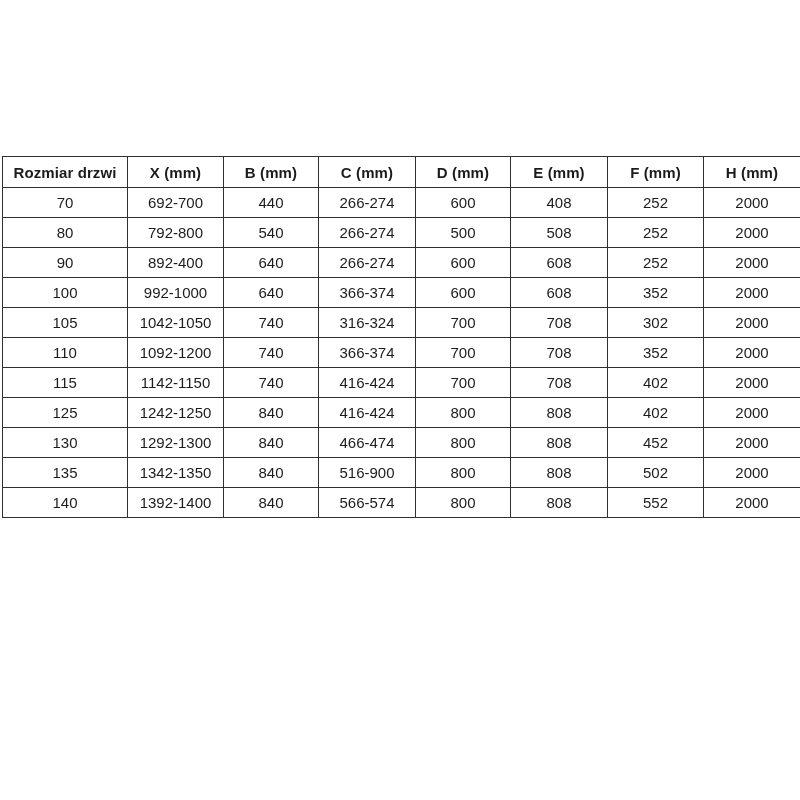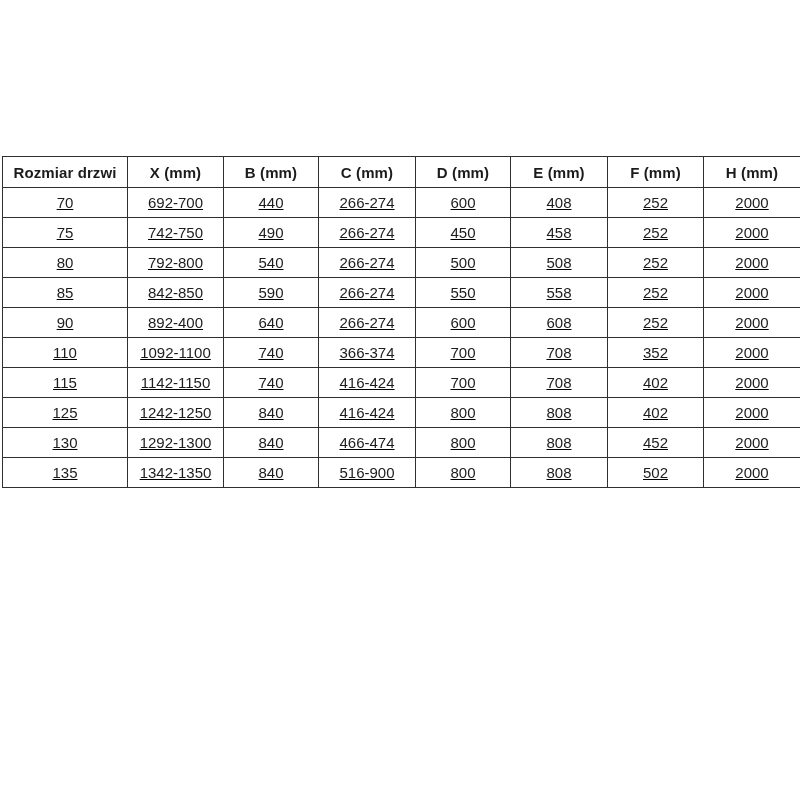--- a/index.html
+++ b/index.html
@@ -32,21 +32,21 @@
   table.size-table td {
     border: 1.5px solid #2f2f2f;
     text-align: center;
     vertical-align: middle;
     color: #1c1c1c;
     font-size: 15px;
     overflow: hidden;
     white-space: nowrap;
   }
   table.size-table thead tr { height: 31px; }
-  table.size-table tbody tr { height: 30px; text-decoration: underline; }
+  table.size-table tbody tr { height: 30px; }
   table.size-table th {
     font-weight: 700;
     letter-spacing: 0.1px;
   }
   table.size-table td {
     font-weight: 400;
   }
 </style>
 </head>
 <body>
@@ -81,62 +81,62 @@
             <td>70</td>
             <td>692-700</td>
             <td>440</td>
             <td>266-274</td>
             <td>600</td>
             <td>408</td>
             <td>252</td>
             <td>2000</td>
           </tr>
           <tr>
-            <td>75</td>
-            <td>742-750</td>
-            <td>490</td>
-            <td>266-274</td>
-            <td>450</td>
-            <td>458</td>
-            <td>252</td>
-            <td>2000</td>
-          </tr>
-          <tr>
             <td>80</td>
             <td>792-800</td>
             <td>540</td>
             <td>266-274</td>
             <td>500</td>
             <td>508</td>
-            <td>252</td>
-            <td>2000</td>
-          </tr>
-          <tr>
-            <td>85</td>
-            <td>842-850</td>
-            <td>590</td>
-            <td>266-274</td>
-            <td>550</td>
-            <td>558</td>
             <td>252</td>
             <td>2000</td>
           </tr>
           <tr>
             <td>90</td>
             <td>892-400</td>
             <td>640</td>
             <td>266-274</td>
             <td>600</td>
             <td>608</td>
             <td>252</td>
             <td>2000</td>
           </tr>
           <tr>
+            <td>100</td>
+            <td>992-1000</td>
+            <td>640</td>
+            <td>366-374</td>
+            <td>600</td>
+            <td>608</td>
+            <td>352</td>
+            <td>2000</td>
+          </tr>
+          <tr>
+            <td>105</td>
+            <td>1042-1050</td>
+            <td>740</td>
+            <td>316-324</td>
+            <td>700</td>
+            <td>708</td>
+            <td>302</td>
+            <td>2000</td>
+          </tr>
+          <tr>
             <td>110</td>
-            <td>1092-1100</td>
+            <td>1092-1200</td>
             <td>740</td>
             <td>366-374</td>
             <td>700</td>
             <td>708</td>
             <td>352</td>
             <td>2000</td>
           </tr>
           <tr>
             <td>115</td>
             <td>1142-1150</td>
@@ -170,16 +170,26 @@
           <tr>
             <td>135</td>
             <td>1342-1350</td>
             <td>840</td>
             <td>516-900</td>
             <td>800</td>
             <td>808</td>
             <td>502</td>
             <td>2000</td>
           </tr>
+          <tr>
+            <td>140</td>
+            <td>1392-1400</td>
+            <td>840</td>
+            <td>566-574</td>
+            <td>800</td>
+            <td>808</td>
+            <td>552</td>
+            <td>2000</td>
+          </tr>
         </tbody>
     </table>
   </div>
 </div>
 
 </body></html>

